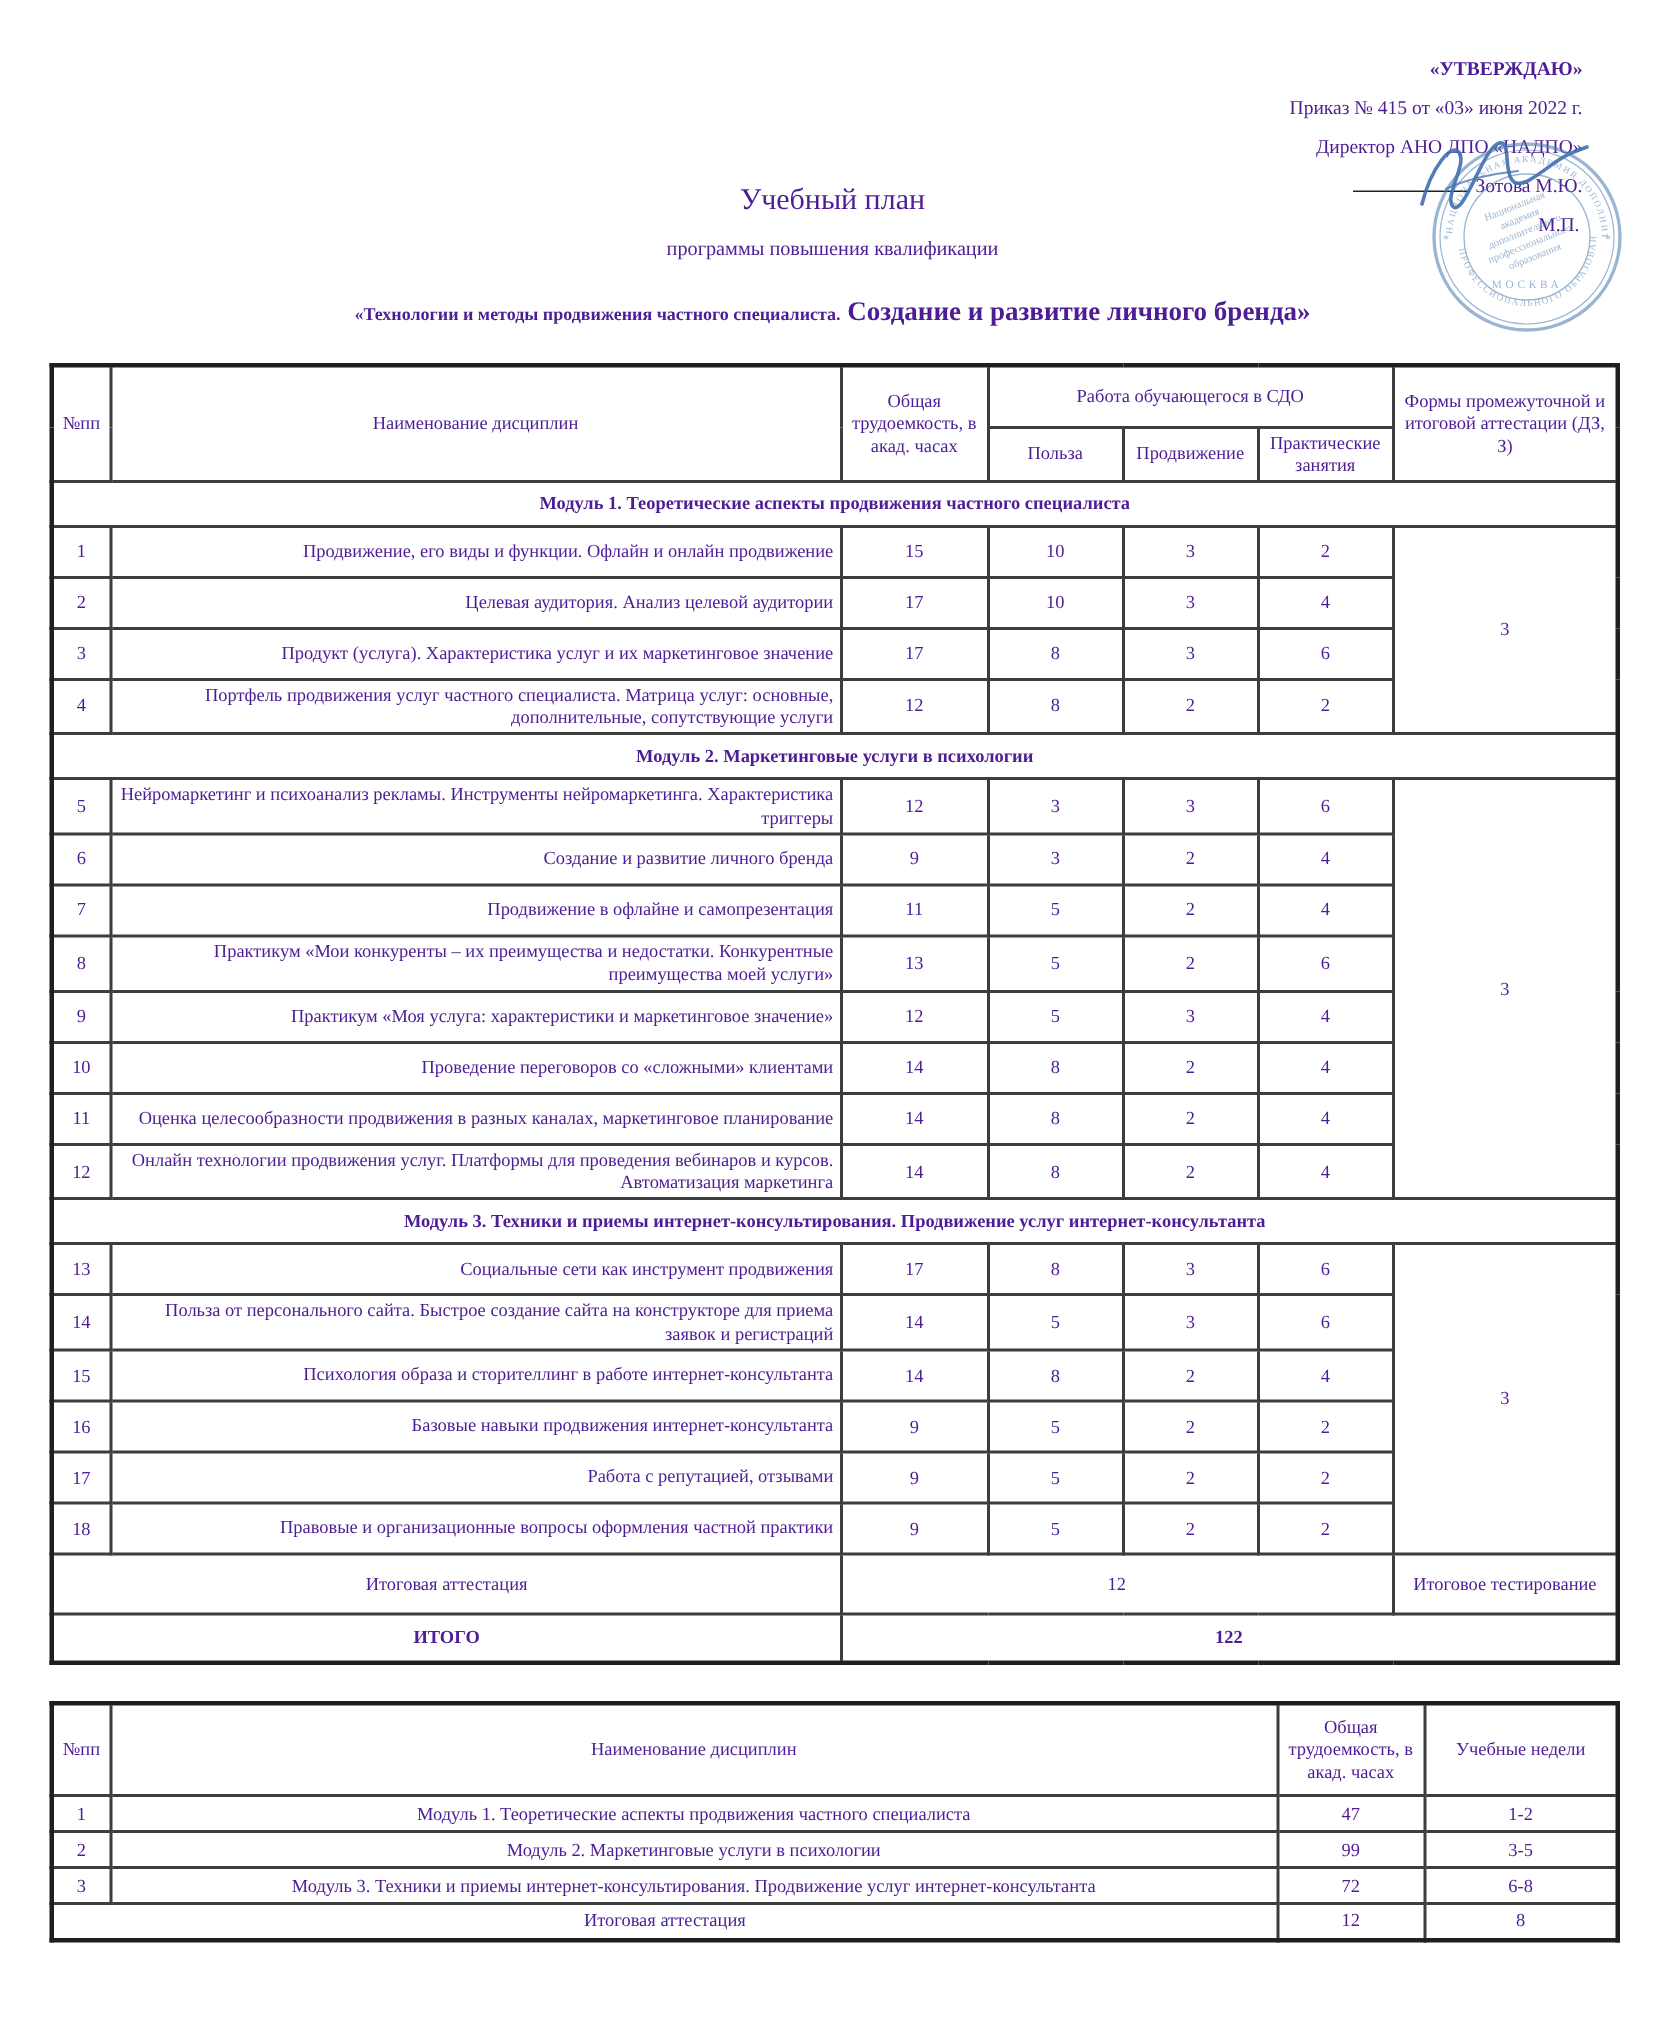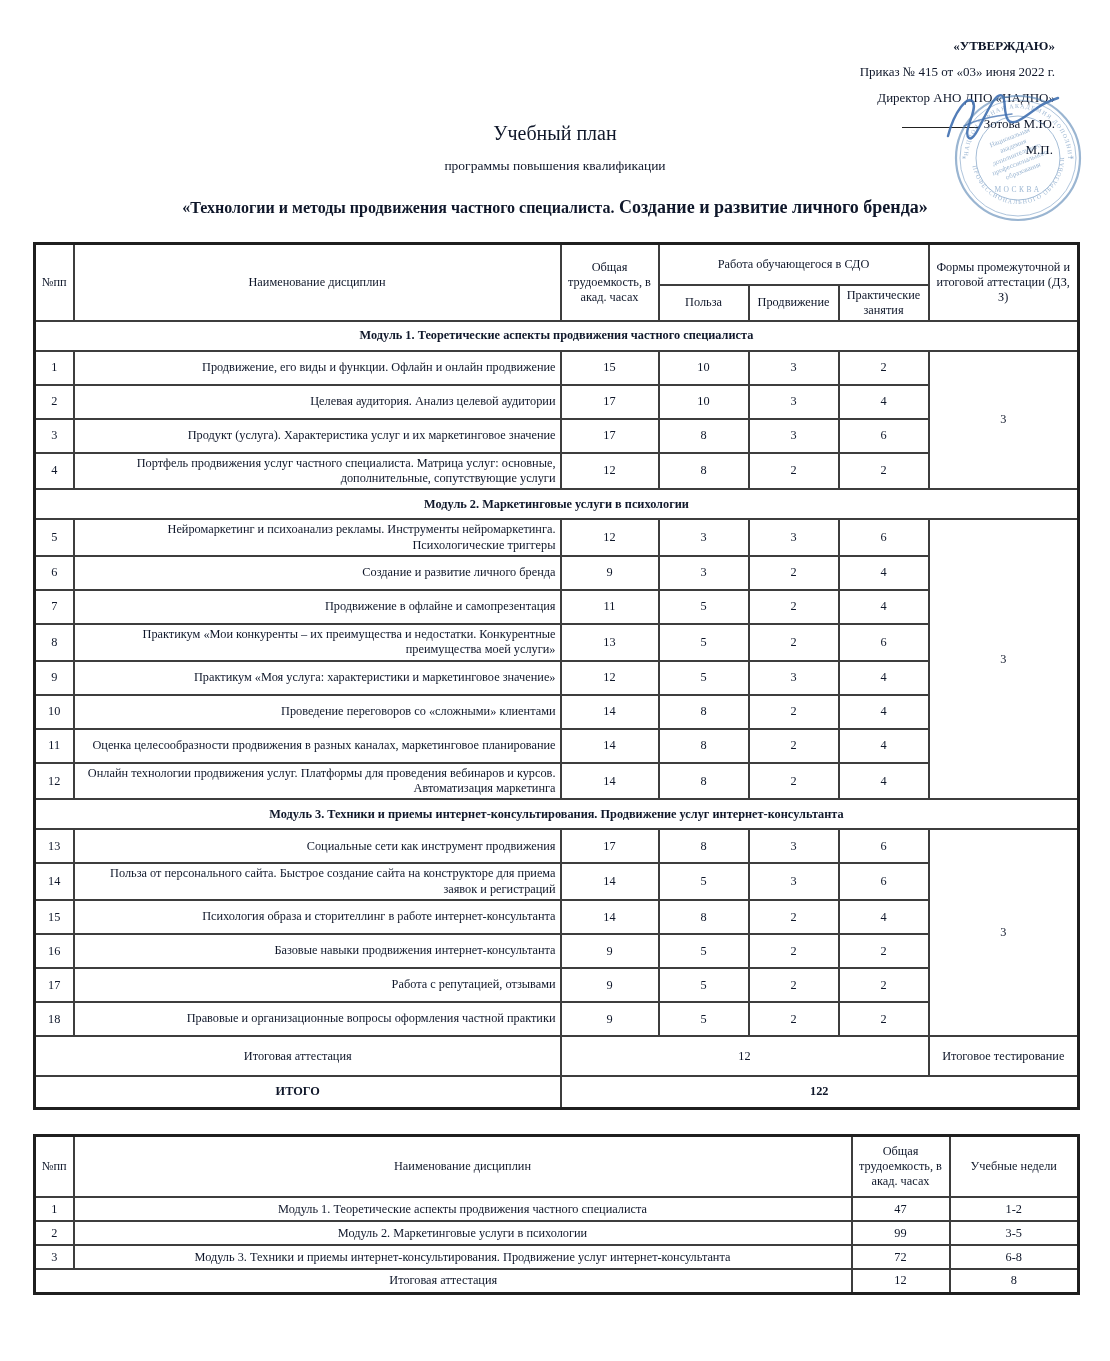--- a/index.html
+++ b/index.html
@@ -1,34 +1,34 @@
 <!DOCTYPE html>
 <html><head>
 <meta charset="utf-8">
 <style>
   * { margin:0; padding:0; box-sizing:border-box; }
   html,body { background:#ffffff; }
   .page {
     position:relative; width:1110px; height:1361px; background:#ffffff;
-    font-family:"Liberation Serif", serif; color:#0f172a; overflow:hidden;
+    font-family:"Liberation Serif", serif; color:#4c1d95; overflow:hidden;
   }
   
   .approval { position:absolute; top:38px; right:55px; text-align:right; font-size:13px; }
   .approval > div { margin-bottom:10px; white-space:nowrap; }
   .approval .bold { font-weight:bold; }
   .sig-underline { display:inline-block; width:78px; border-bottom:1.2px solid #222; vertical-align:baseline; }
   .mp { margin-right:2px; }
   
   .signature-svg { position:absolute; top:86px; left:942px; pointer-events:none; }
   .stamp-svg { position:absolute; top:92px; left:952px; opacity:0.55; pointer-events:none; }
   
   .doc-title { text-align:center; font-size:20px; font-weight:normal; padding-top:122px; }
   .doc-subtitle { text-align:center; font-size:13.5px; margin-top:13px; }
   .program-title { text-align:center; margin-top:23px; font-weight:bold; }
-  .program-title .p1 { font-size:16px; }
+  .program-title .p1 { font-size:12px; }
   .program-title .p2 { font-size:18px; }
   
   table { border-collapse:collapse; width:1044px; margin-left:33px; table-layout:fixed; }
   #curriculum { margin-top:24px; }
   td, th { border:2px solid #3d3d3d; font-size:12.3px; font-weight:normal; vertical-align:middle; }
   table { border:3px solid #1f1f1f; }
   th { text-align:center; padding:2px 3px; }
   td.c { text-align:center; padding:2px 3px; }
   td.name { text-align:right; padding:2px 4px; line-height:1.25; }
   td.module-title { font-weight:bold; text-align:center; }
@@ -155,21 +155,21 @@
           <td class="c">12</td>
           <td class="c">8</td>
           <td class="c">2</td>
           <td class="c">2</td>
         </tr>
         <tr class="module-row">
           <td class="module-title" colspan="7">Модуль 2. Маркетинговые услуги в психологии</td>
         </tr>
         <tr>
           <td class="c">5</td>
-          <td class="name">Нейромаркетинг и психоанализ рекламы. Инструменты нейромаркетинга. Психологические триггеры</td>
+          <td class="name">Нейромаркетинг и психоанализ рекламы. Инструменты нейромаркетинга. Характеристика триггеры</td>
           <td class="c">12</td>
           <td class="c">3</td>
           <td class="c">3</td>
           <td class="c">6</td>
           <td class="c" rowspan="8">3</td>
         </tr>
         <tr>
           <td class="c">6</td>
           <td class="name">Создание и развитие личного бренда</td>
           <td class="c">9</td>

